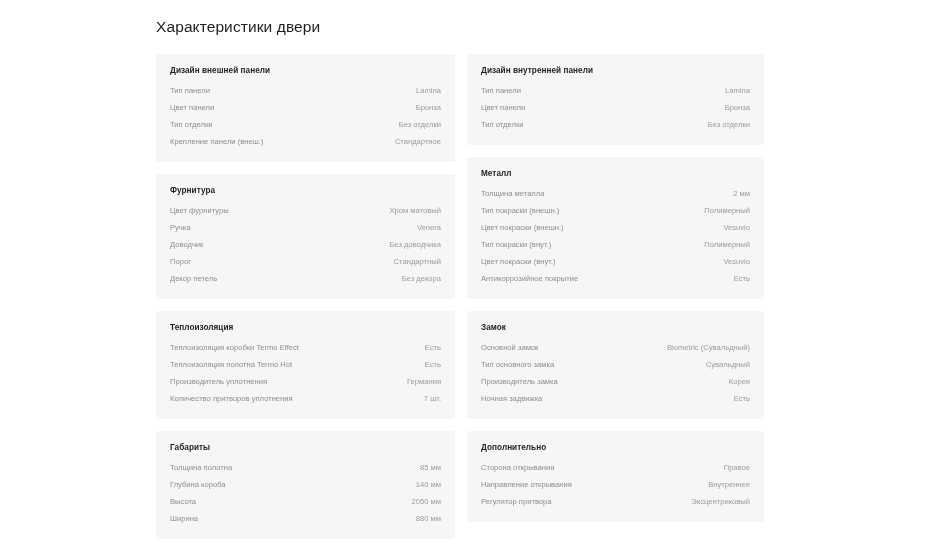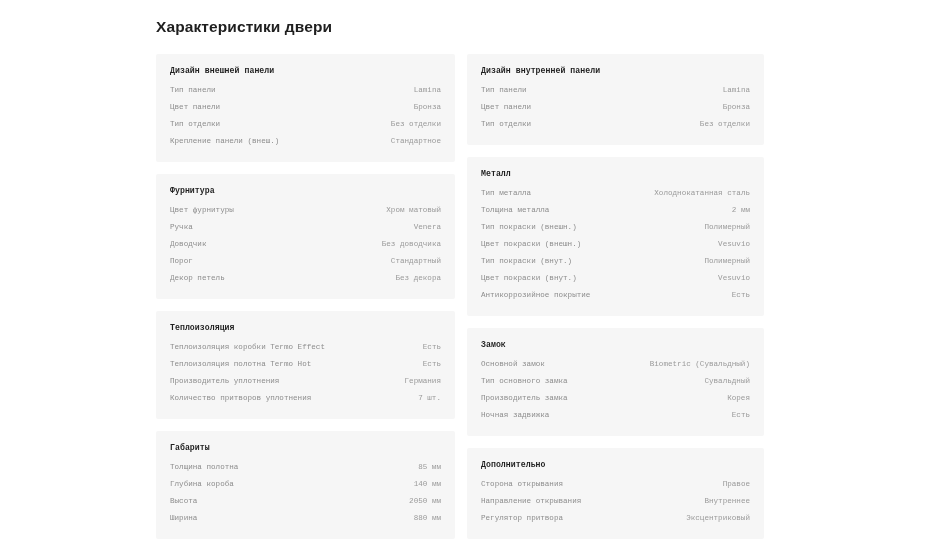--- a/index.html
+++ b/index.html
@@ -21,21 +21,21 @@
     height: 560px;
   }
   .content {
     position: absolute;
     left: 156px;
     top: 0;
     width: 608px;
   }
   .page-title {
     font-size: 15.5px;
-    font-weight: bold;
+    font-weight: normal;
     color: #1f1f1f;
     letter-spacing: 0.1px;
     margin: 0;
     padding: 17px 0 0 0;
     line-height: 20px;
   }
   .columns {
     display: flex;
     gap: 12px;
     margin-top: 17px;
@@ -46,21 +46,20 @@
     gap: 12px;
   }
   .col-left { width: 299px; }
   .col-right { width: 297px; }
 
   .card {
     background: #f6f6f6;
     border-radius: 2px;
     padding: 11px 14px 12px 14px;
     box-sizing: border-box;
-    font-family: Liberation Mono, monospace;
   }
   .card-title {
     font-size: 8.2px;
     font-weight: bold;
     color: #1f1f1f;
     line-height: 11px;
     margin: 0 0 6px 0;
     letter-spacing: 0.05px;
   }
   .row {
@@ -184,24 +183,20 @@
               <span class="value">Бронза</span>
             </div>
             <div class="row">
               <span class="label">Тип отделки</span>
               <span class="value">Без отделки</span>
             </div>
           </div>
           <div class="card">
             <div class="card-title">Металл</div>
             <div class="row">
-              <span class="label">Тип металла</span>
-              <span class="value">Холоднокатанная сталь</span>
-            </div>
-            <div class="row">
               <span class="label">Толщина металла</span>
               <span class="value">2 мм</span>
             </div>
             <div class="row">
               <span class="label">Тип покраски (внешн.)</span>
               <span class="value">Полимерный</span>
             </div>
             <div class="row">
               <span class="label">Цвет покраски (внешн.)</span>
               <span class="value">Vesuvio</span>

